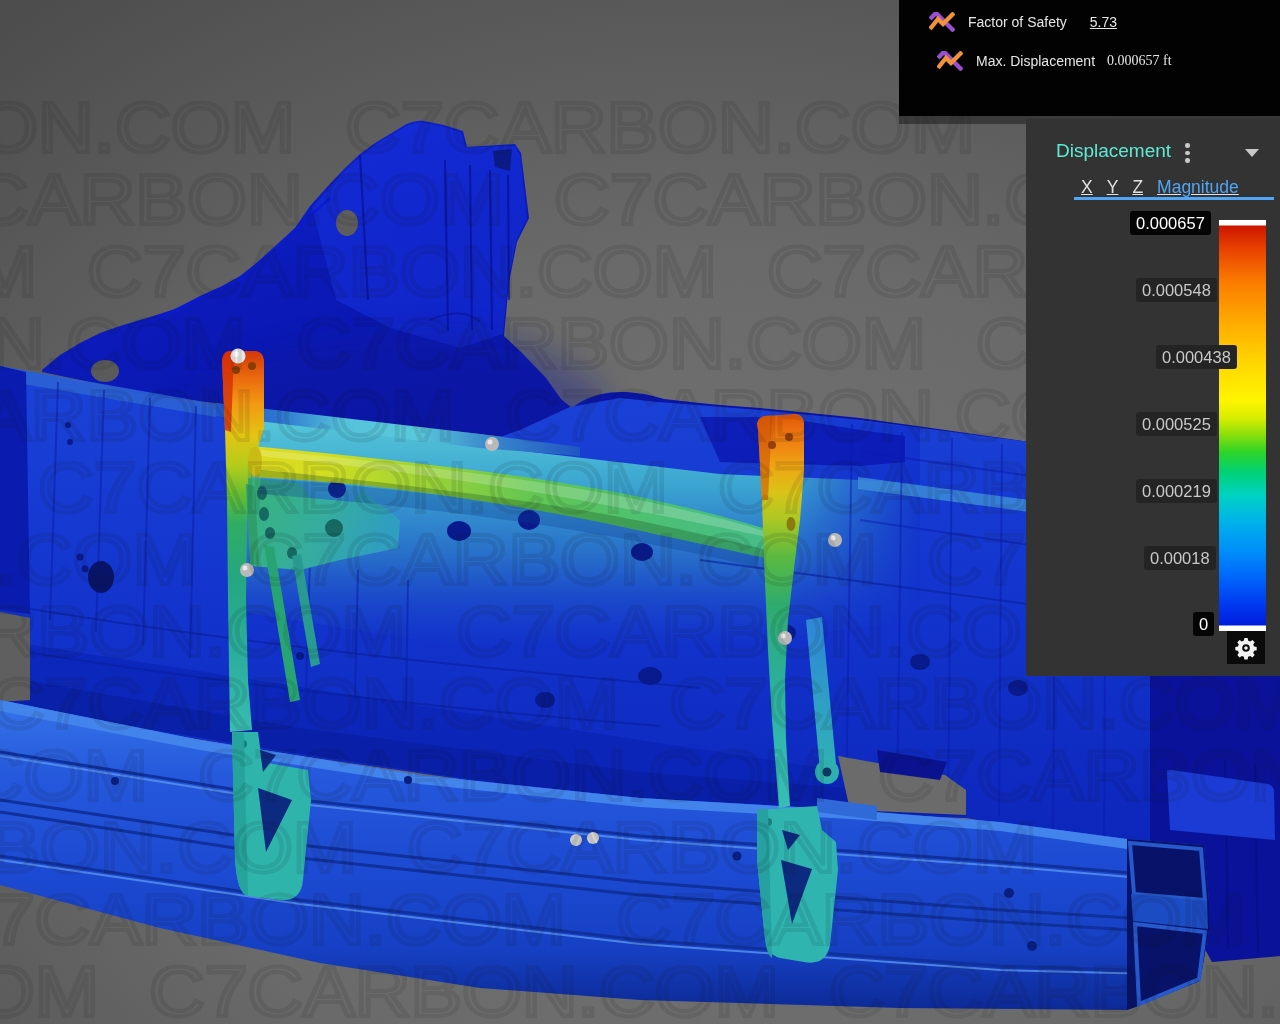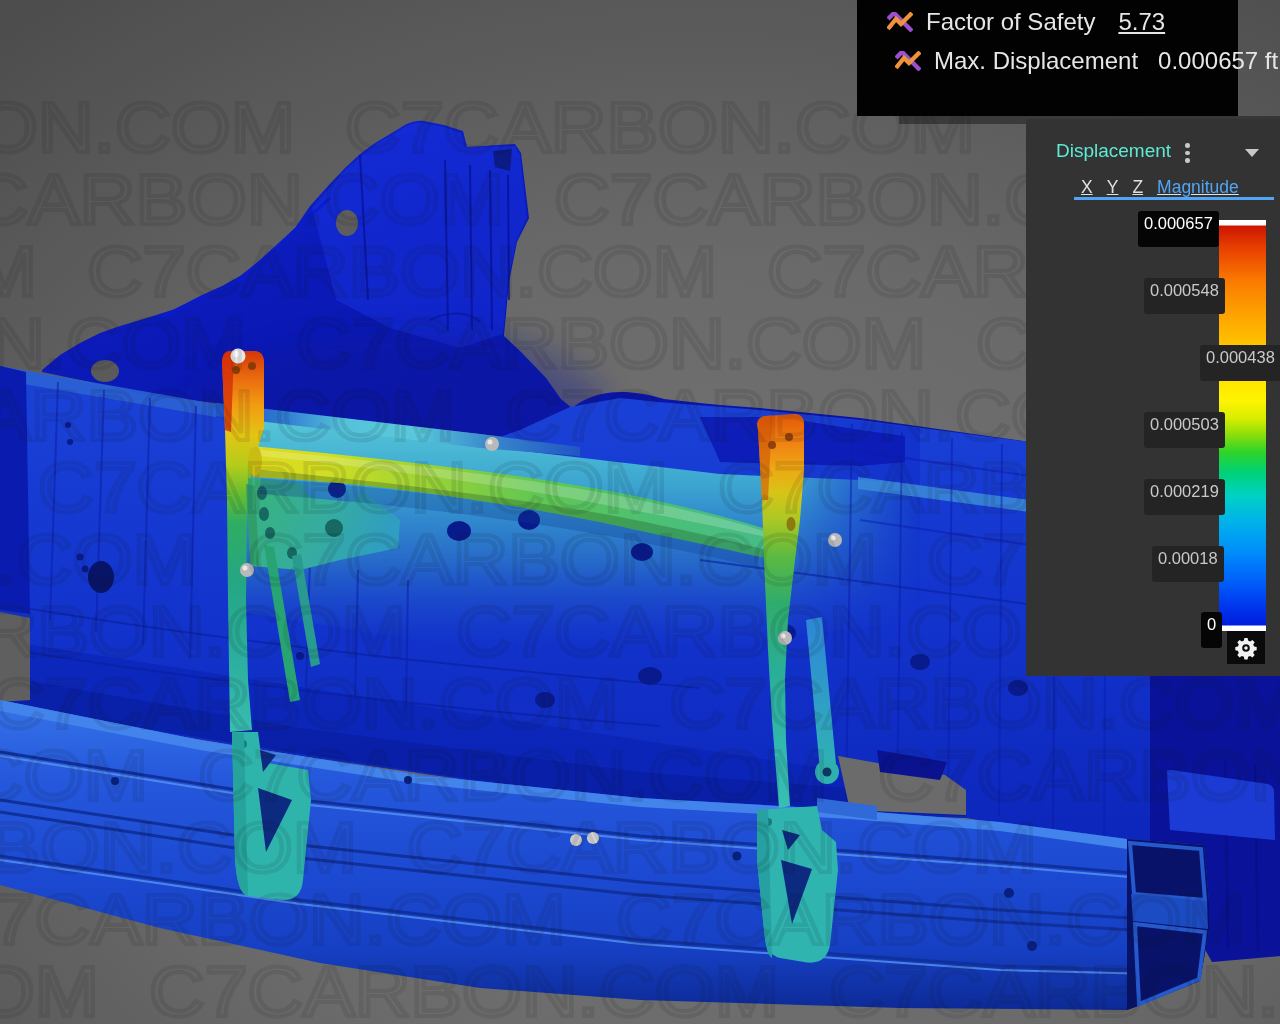--- a/index.html
+++ b/index.html
@@ -1,17 +1,17 @@
 <!DOCTYPE html>
 <html><head><meta charset="utf-8">
 <style>
 html,body{margin:0;padding:0;background:#555;}
 #stage{position:relative;width:1280px;height:1024px;overflow:hidden;font-family:"Liberation Sans",sans-serif;}
 #stage svg.scene{position:absolute;top:0;left:0;}
-.metrics{position:absolute;left:857px;top:0;width:381px;height:116px;background:#020202;color:#e6e6e6;font-size:24px;}
+.metrics{position:absolute;left:899px;top:0;width:381px;height:116px;background:#020202;color:#e6e6e6;font-size:14px;}
 .metrics .row{position:absolute;left:0;height:26px;display:flex;align-items:center;white-space:nowrap;}
 .metrics .ic{margin-left:30px;width:26px;height:20px;}
 .metrics .lab{margin-left:13px;}
 .metrics .val{}
 .mshadow{position:absolute;left:899px;top:116px;width:381px;height:8px;background:rgba(30,30,30,0.55);}
 .legend{position:absolute;left:1026px;top:119px;width:254px;height:557px;background:#333333;color:#d6d6d6;}
 .ltitle{position:absolute;left:30px;top:140px;font-size:19px;color:#5eead4;}
 .dots{position:absolute;left:1185px;top:143px;width:5px;height:22px;}
 .dots i{display:block;width:4.5px;height:4.5px;border-radius:50%;background:#c8c8c8;margin-bottom:3px;}
 .unit{position:absolute;left:1285px;top:140px;font-size:13px;color:#dcdcdc;}
@@ -20,21 +20,21 @@
 .tabs span{margin-right:14px;}
 .tabs .mag{color:#51a5f2;margin-right:0;}
 .tabline{position:absolute;left:1074px;top:197px;width:200px;height:2.5px;background:#51a5f2;}
 .cbar{position:absolute;left:1219px;top:220px;width:47px;height:411px;background:
  linear-gradient(180deg,
   #ffffff 0px,#ffffff 5px,
   #cc1600 6px,#e84000 28px,#fb7c00 62px,#ffae00 105px,#ffd800 145px,#fff400 180px,
   #d8ee00 198px,#8ade0c 215px,#2ed428 232px,#00d175 252px,#00d2c2 275px,#00b4e8 300px,
   #0090fa 330px,#0062fa 360px,#0038f0 385px,#001ddd 405px,
   #ffffff 406px,#ffffff 411px);}
-.chip{position:absolute;font-size:16.5px;color:#c9c9c9;background:#242424;border-radius:3px;height:36px;line-height:24px;padding:0 6px;margin-left:8px;}
+.chip{position:absolute;font-size:16.5px;color:#c9c9c9;background:#242424;border-radius:3px;height:24px;line-height:24px;padding:0 6px;}
 .chip.b{background:#050505;color:#fff;}
 .gearchip{position:absolute;left:1227px;top:631px;width:38px;height:33px;background:#0a0a0a;display:flex;align-items:center;justify-content:center;}
 </style></head>
 <body>
 <div id="stage">
 <svg class="scene" width="1280" height="1024" viewBox="0 0 1280 1024">
 <defs>
 <filter id="blur8" x="-30%" y="-30%" width="160%" height="160%">
           <feGaussianBlur stdDeviation="8"></feGaussianBlur>
         </filter>
@@ -377,40 +377,40 @@
         </svg>
     <span class="lab">Factor of Safety</span>
         <span class="val" style="margin-left:23px;text-decoration:underline;">5.73</span>
   </div>
   <div class="row" style="top:48px;padding-left:8px;">
     <svg class="ic" viewBox="0 0 26 20">
           <polyline points="1,7 7,1 13,7 25,19" fill="none" stroke="#9a4fd0" stroke-width="4.4"></polyline>
           <polyline points="1,17 9,7 14,12 25,1" fill="none" stroke="#f0923a" stroke-width="4.4"></polyline>
         </svg>
     <span class="lab">Max. Displacement</span>
-        <span class="val" style="margin-left:20px;">0.000657 ft</span>
+        <span class="val" style="margin-left:12px;font-family:Liberation Serif, serif;">0.000657 ft</span>
   </div>
 </div>
 
 <div class="legend"></div>
 <div class="ltitle" style="left:1056px;">Displacement</div>
 <div class="dots">
       <i></i>
       <i></i>
       <i></i>
     </div>
 <div class="unit">ft</div>
 <div class="caret"></div>
 <div class="tabs" style="left:1081px;"><span>X</span><span>Y</span><span>Z</span><span class="mag">Magnitude</span></div>
 <div class="tabline"></div>
 <div class="cbar"></div>
 <div class="chip b" style="left:1130px;top:211px;">0.000657</div>
 <div class="chip" style="left:1136px;top:278px;">0.000548</div>
-<div class="chip" style="left:1192px;top:345px;text-align:center;">0.000438</div>
-<div class="chip" style="left:1136px;top:412px;">0.000503</div>
+<div class="chip" style="left:1156px;top:345px;text-align:center;">0.000438</div>
+<div class="chip" style="left:1136px;top:412px;">0.000525</div>
 <div class="chip" style="left:1136px;top:479px;">0.000219</div>
 <div class="chip" style="left:1144px;top:546px;">0.00018</div>
 <div class="chip b" style="left:1193px;top:612px;">0</div>
 <div class="gearchip">
 <svg width="24" height="24" viewBox="0 0 24 24">
         <path fill="#f2f2f2" d="M12,8.2a3.8,3.8 0 1,0 0,7.6a3.8,3.8 0 1,0 0,-7.6 M12,10.2a1.8,1.8 0 1,1 0,3.6a1.8,1.8 0 1,1 0,-3.6 M10.4,2h3.2l0.5,2.6l2.1,0.9l2.2-1.5l2.3,2.3l-1.5,2.2l0.9,2.1l2.6,0.5v3.2l-2.6,0.5l-0.9,2.1l1.5,2.2l-2.3,2.3l-2.2-1.5l-2.1,0.9l-0.5,2.6h-3.2l-0.5-2.6l-2.1-0.9l-2.2,1.5l-2.3-2.3l1.5-2.2l-0.9-2.1l-2.6-0.5v-3.2l2.6-0.5l0.9-2.1l-1.5-2.2l2.3-2.3l2.2,1.5l2.1-0.9z"></path>
       </svg>
 </div>
 </div>
 

